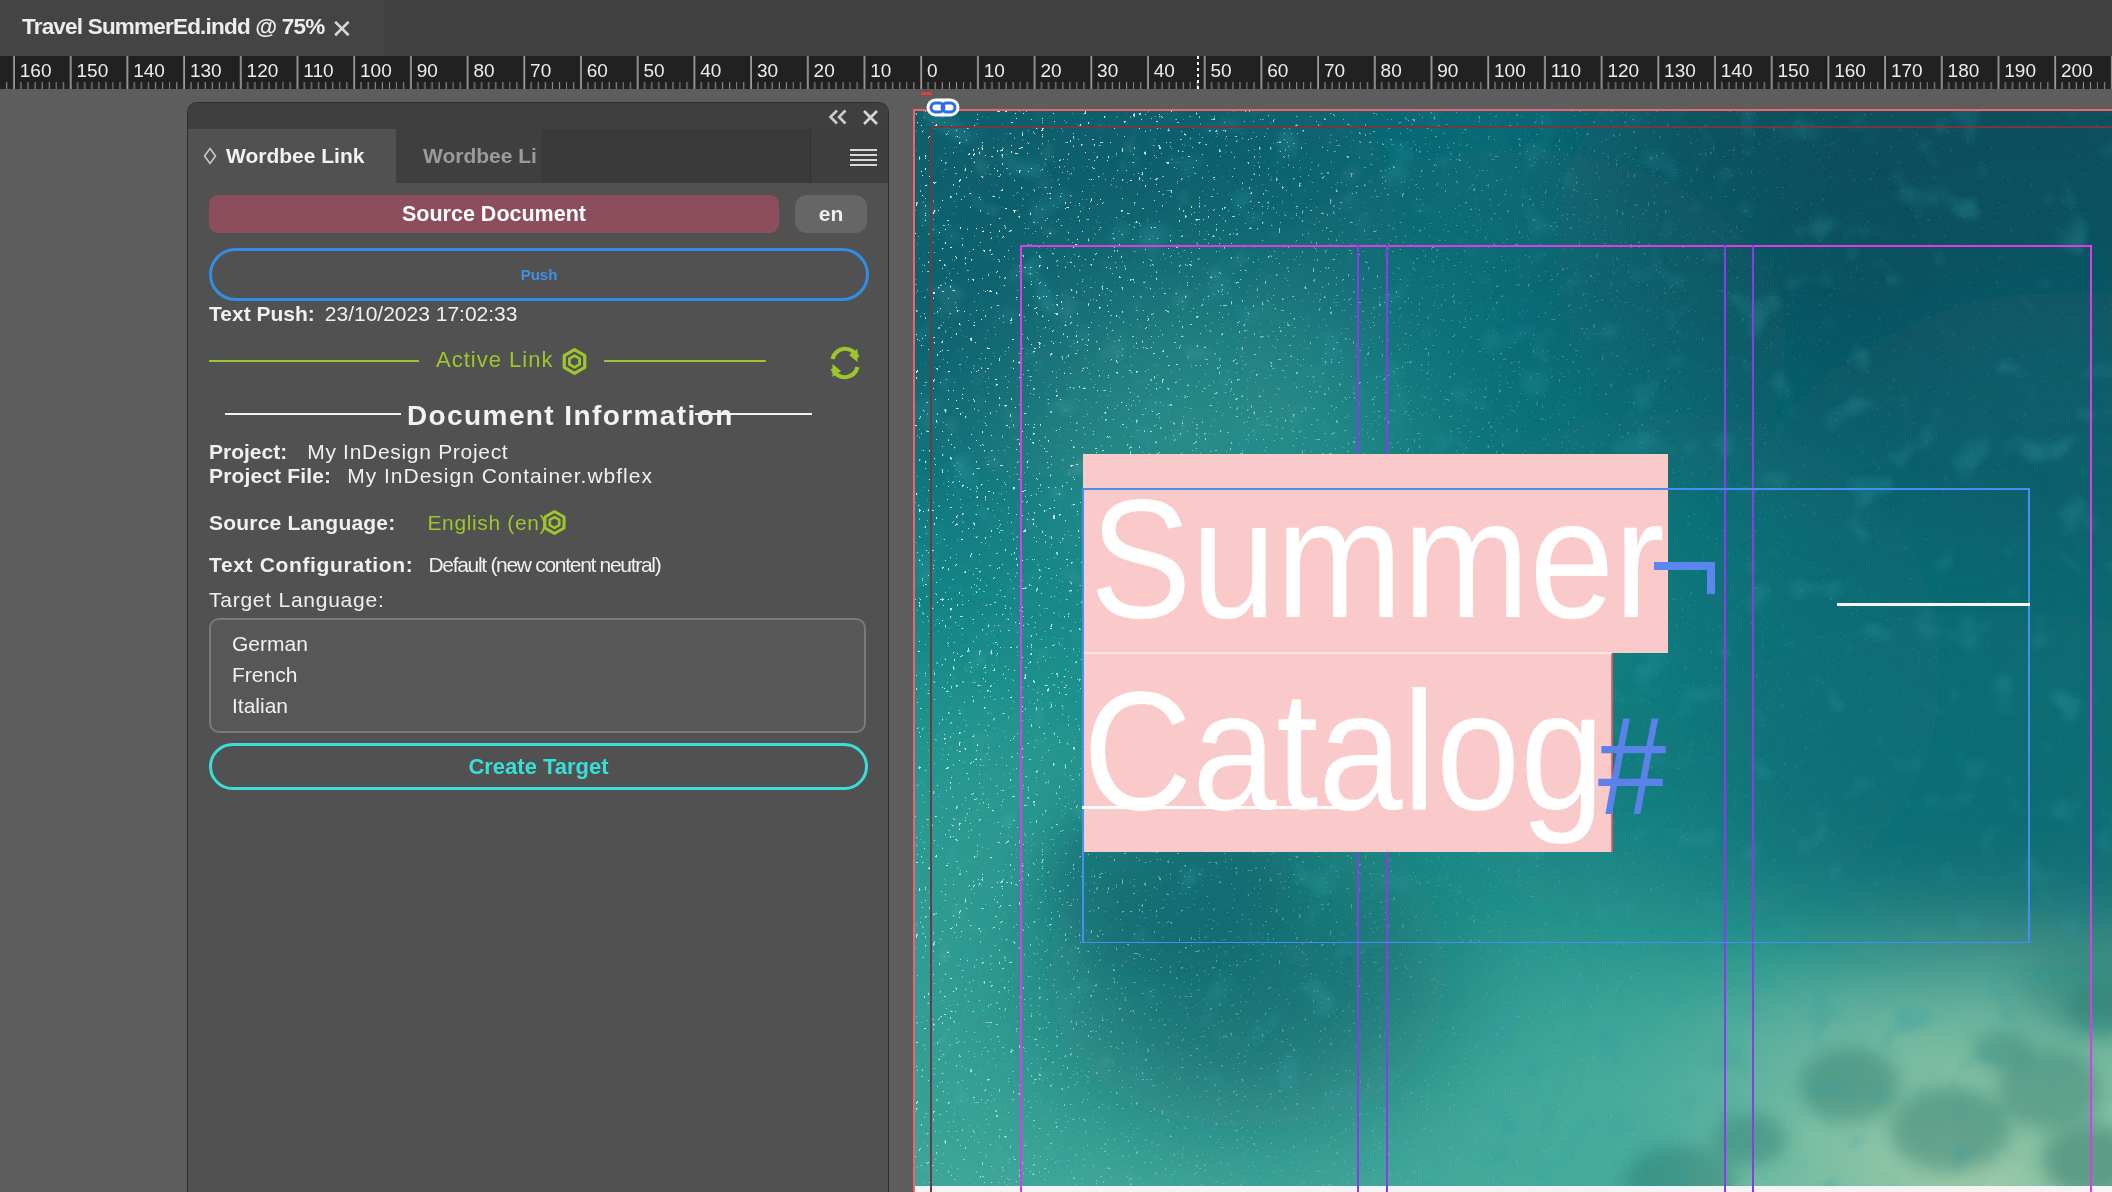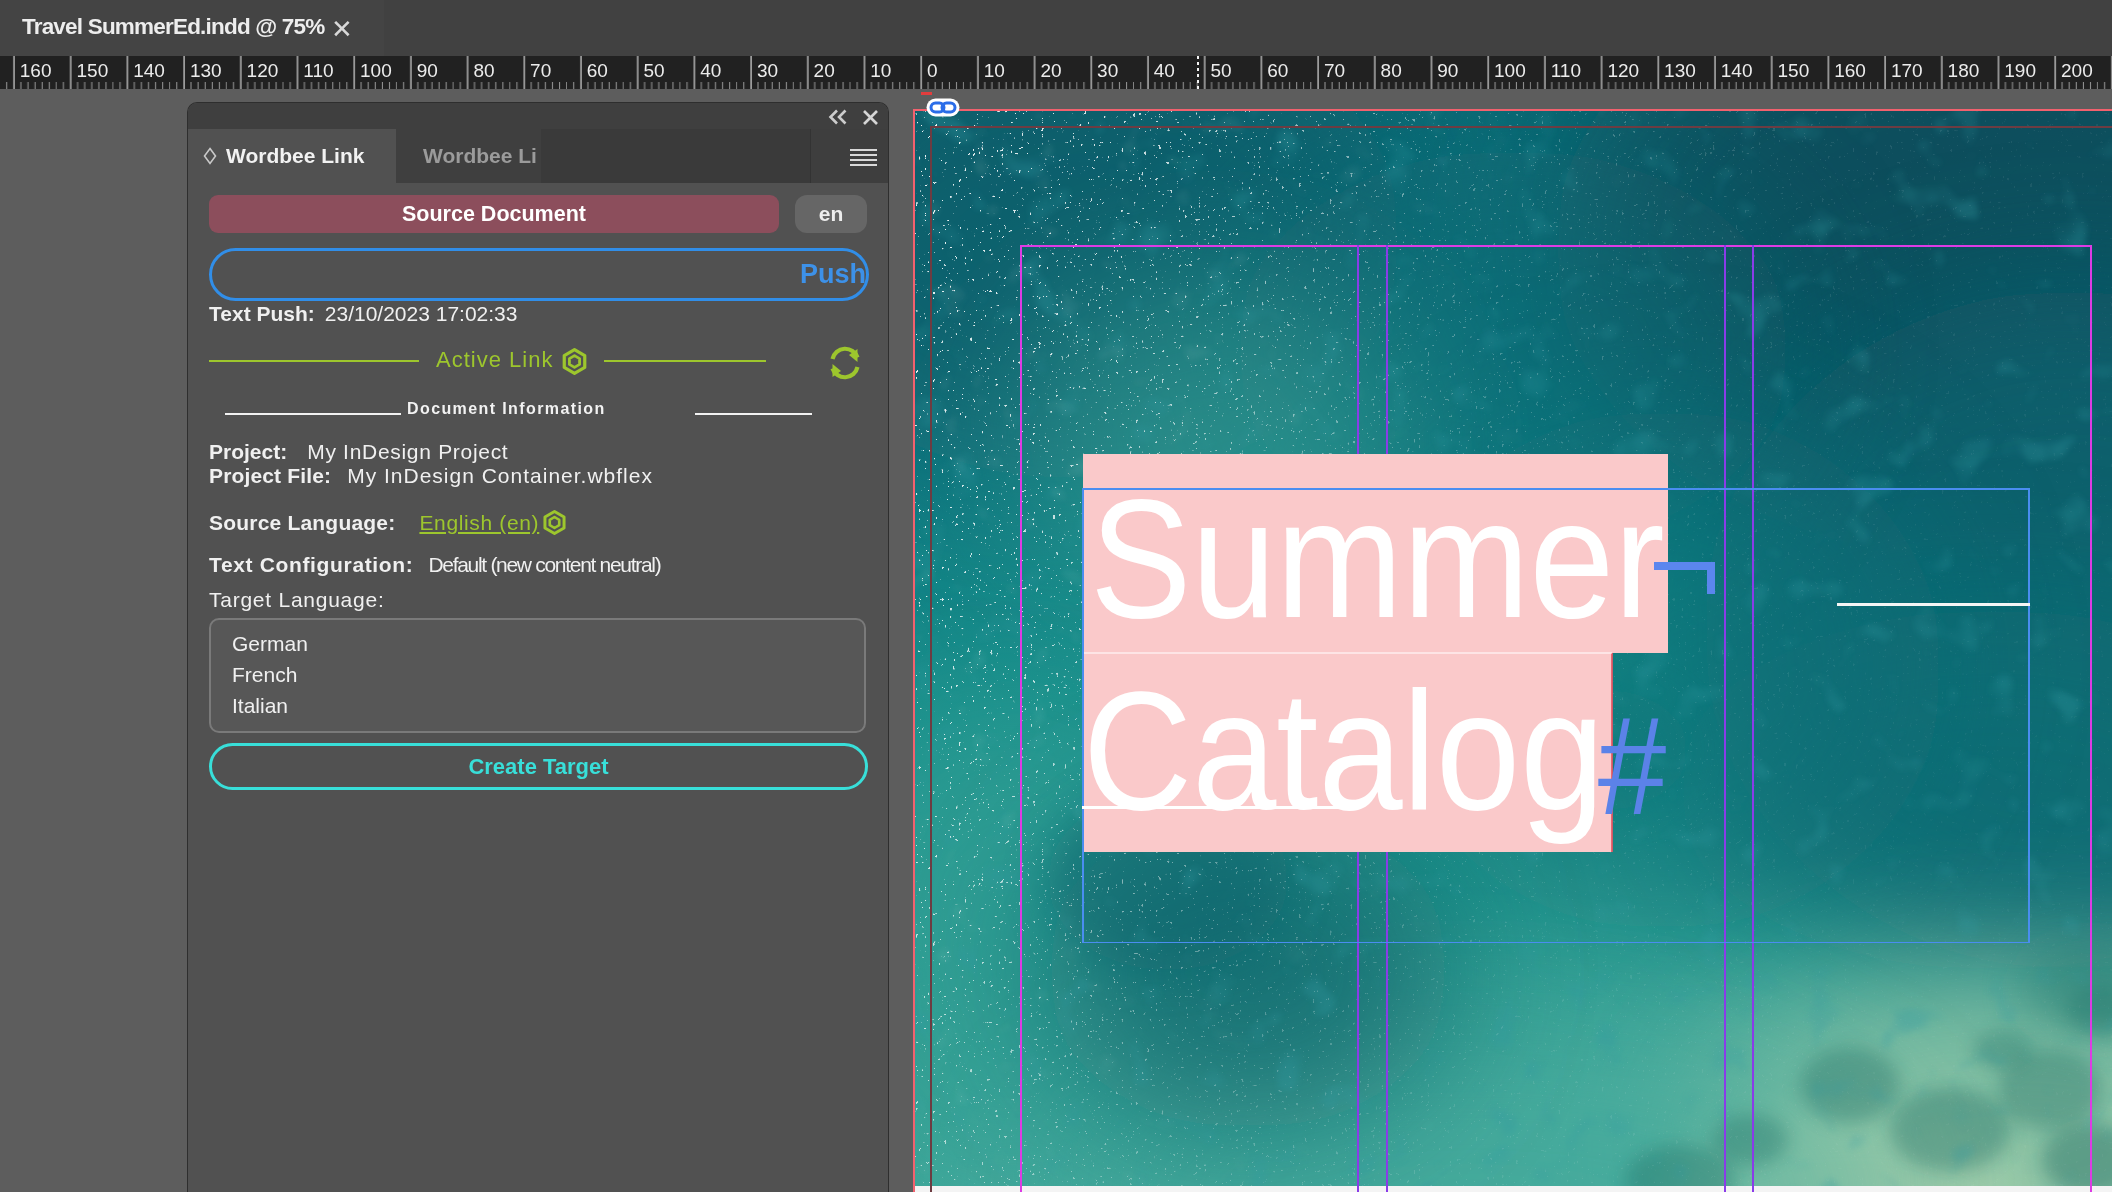--- a/index.html
+++ b/index.html
@@ -238,21 +238,21 @@
 <div class="abs" style="left:203px;top:147px;"><svg width="14" height="18" viewBox="0 0 14 18">
       <path d="M7 1.5 L12.5 9 L7 16.5 L1.5 9 Z" fill="none" stroke="#c9c9c9" stroke-width="1.6"></path>
     </svg></div>
 <div class="abs" style="left:226px;top:144px;font-size:21px;font-weight:bold;color:#f2f2f2;">Wordbee Link</div>
 <div class="abs" style="left:423px;top:144px;font-size:21px;font-weight:bold;color:#9b9b9b;">Wordbee Li</div>
 <div class="abs" style="left:850px;top:149px;width:27px;height:17px;background:repeating-linear-gradient(to bottom,#d9d9d9 0 2px,transparent 2px 5px);"></div>
 
 <div class="abs" style="left:209px;top:195px;width:570px;height:38px;background:#8c4e5c;border-radius:9px;text-align:center;line-height:38px;font-size:21.5px;font-weight:bold;color:#fff;">Source Document</div>
 <div class="abs" style="left:795px;top:195px;width:72px;height:38px;background:#666666;border-radius:12px;text-align:center;line-height:38px;font-size:21px;font-weight:bold;color:#ededed;">en</div>
 
-<div class="abs" style="left:209px;top:248px;width:660px;height:53px;border:3px solid #318ee8;border-radius:27px;text-align:right;line-height:47px;font-size:27px;font-weight:bold;color:#3d91e8;">Push</div>
+<div class="abs" style="left:209px;top:248px;width:660px;height:53px;border:3px solid #318ee8;border-radius:27px;text-align:center;line-height:47px;font-size:15px;font-weight:bold;color:#3d91e8;">Push</div>
 
 <div class="abs" style="left:209px;top:302px;font-size:21px;color:#f0f0f0;"><b>Text Push:</b><span style="margin-left:10px;">23/10/2023 17:02:33</span></div>
 
 <div class="abs" style="left:209px;top:360px;width:210px;height:2px;background:#9dc62d;"></div>
 <div class="abs" style="left:604px;top:360px;width:162px;height:2px;background:#9dc62d;"></div>
 <div class="abs" style="left:436px;top:347px;font-size:22px;color:#9dc62d;letter-spacing:1px;">Active Link</div>
 <div class="abs" style="left:560px;top:347px;">
 <svg width="29" height="29" viewBox="0 0 28 28">
   <path d="M14 2.6 L23.9 8.3 V19.7 L14 25.4 L4.1 19.7 V8.3 Z" fill="none" stroke="#9dc62d" stroke-width="3.1" stroke-linejoin="round"></path>
   <path d="M14 8.3 L18.9 11.2 V16.8 L14 19.7 L9.1 16.8 V11.2 Z" fill="none" stroke="#9dc62d" stroke-width="2.7" stroke-linejoin="round"></path>
@@ -265,25 +265,25 @@
     <path d="M4.5 13 A 13 13 0 0 1 29.5 11.5"></path>
     <path d="M29.5 21 A 13 13 0 0 1 4.5 22.5"></path>
   </g>
   <path d="M29.5 3 L29.5 16 L21 9 Z" fill="#9dc62d"></path>
   <path d="M4.5 31 L4.5 18 L13 25 Z" fill="#9dc62d"></path>
 </svg>
 </div>
 
 <div class="abs" style="left:225px;top:413px;width:176px;height:2px;background:#f2f2f2;"></div>
 <div class="abs" style="left:695px;top:413px;width:117px;height:2px;background:#f2f2f2;"></div>
-<div class="abs" style="left:407px;top:400px;font-size:16px;font-weight:bold;color:#f2f2f2;letter-spacing:1.4px;">Document Information</div>
+<div class="abs" style="left:407px;top:400px;font-size:28px;font-weight:bold;color:#f2f2f2;letter-spacing:1.4px;">Document Information</div>
 
 <div class="abs" style="left:209px;top:440px;font-size:21px;color:#f0f0f0;"><b>Project:</b><span style="margin-left:20px;letter-spacing:0.7px;">My InDesign Project</span></div>
 <div class="abs" style="left:209px;top:464px;font-size:21px;color:#f0f0f0;"><b style="letter-spacing:0.15px;">Project File:</b><span style="margin-left:16px;letter-spacing:1px;">My InDesign Container.wbflex</span></div>
-<div class="abs" style="left:209px;top:511px;font-size:21px;color:#f0f0f0;"><b style="letter-spacing:0.2px;">Source Language:</b><span style="margin-left:24px;color:#9dc62d;letter-spacing:0.65px;text-decoration:underline;">English (en)</span></div>
+<div class="abs" style="left:209px;top:511px;font-size:21px;color:#f0f0f0;"><b style="letter-spacing:0.2px;">Source Language:</b><span style="margin-left:32px;color:#9dc62d;letter-spacing:0.65px;">English (en)</span></div>
 <div class="abs" style="left:541px;top:509px;">
 <svg width="27" height="27" viewBox="0 0 28 28">
   <path d="M14 2.6 L23.9 8.3 V19.7 L14 25.4 L4.1 19.7 V8.3 Z" fill="none" stroke="#9dc62d" stroke-width="3.1" stroke-linejoin="round"></path>
   <path d="M14 8.3 L18.9 11.2 V16.8 L14 19.7 L9.1 16.8 V11.2 Z" fill="none" stroke="#9dc62d" stroke-width="2.7" stroke-linejoin="round"></path>
 </svg>
 </div>
 <div class="abs" style="left:209px;top:553px;font-size:21px;color:#f0f0f0;"><b style="letter-spacing:0.65px;">Text Configuration:</b><span style="margin-left:15px;letter-spacing:-1.3px;">Default (new content neutral)</span></div>
 <div class="abs" style="left:209px;top:588px;font-size:21px;font-weight:normal;color:#f0f0f0;letter-spacing:0.75px;">Target Language:</div>
 
 <div class="abs" style="left:209px;top:618px;width:657px;height:115px;background:#575757;border:2px solid #7a7a7a;border-radius:10px;"></div>

